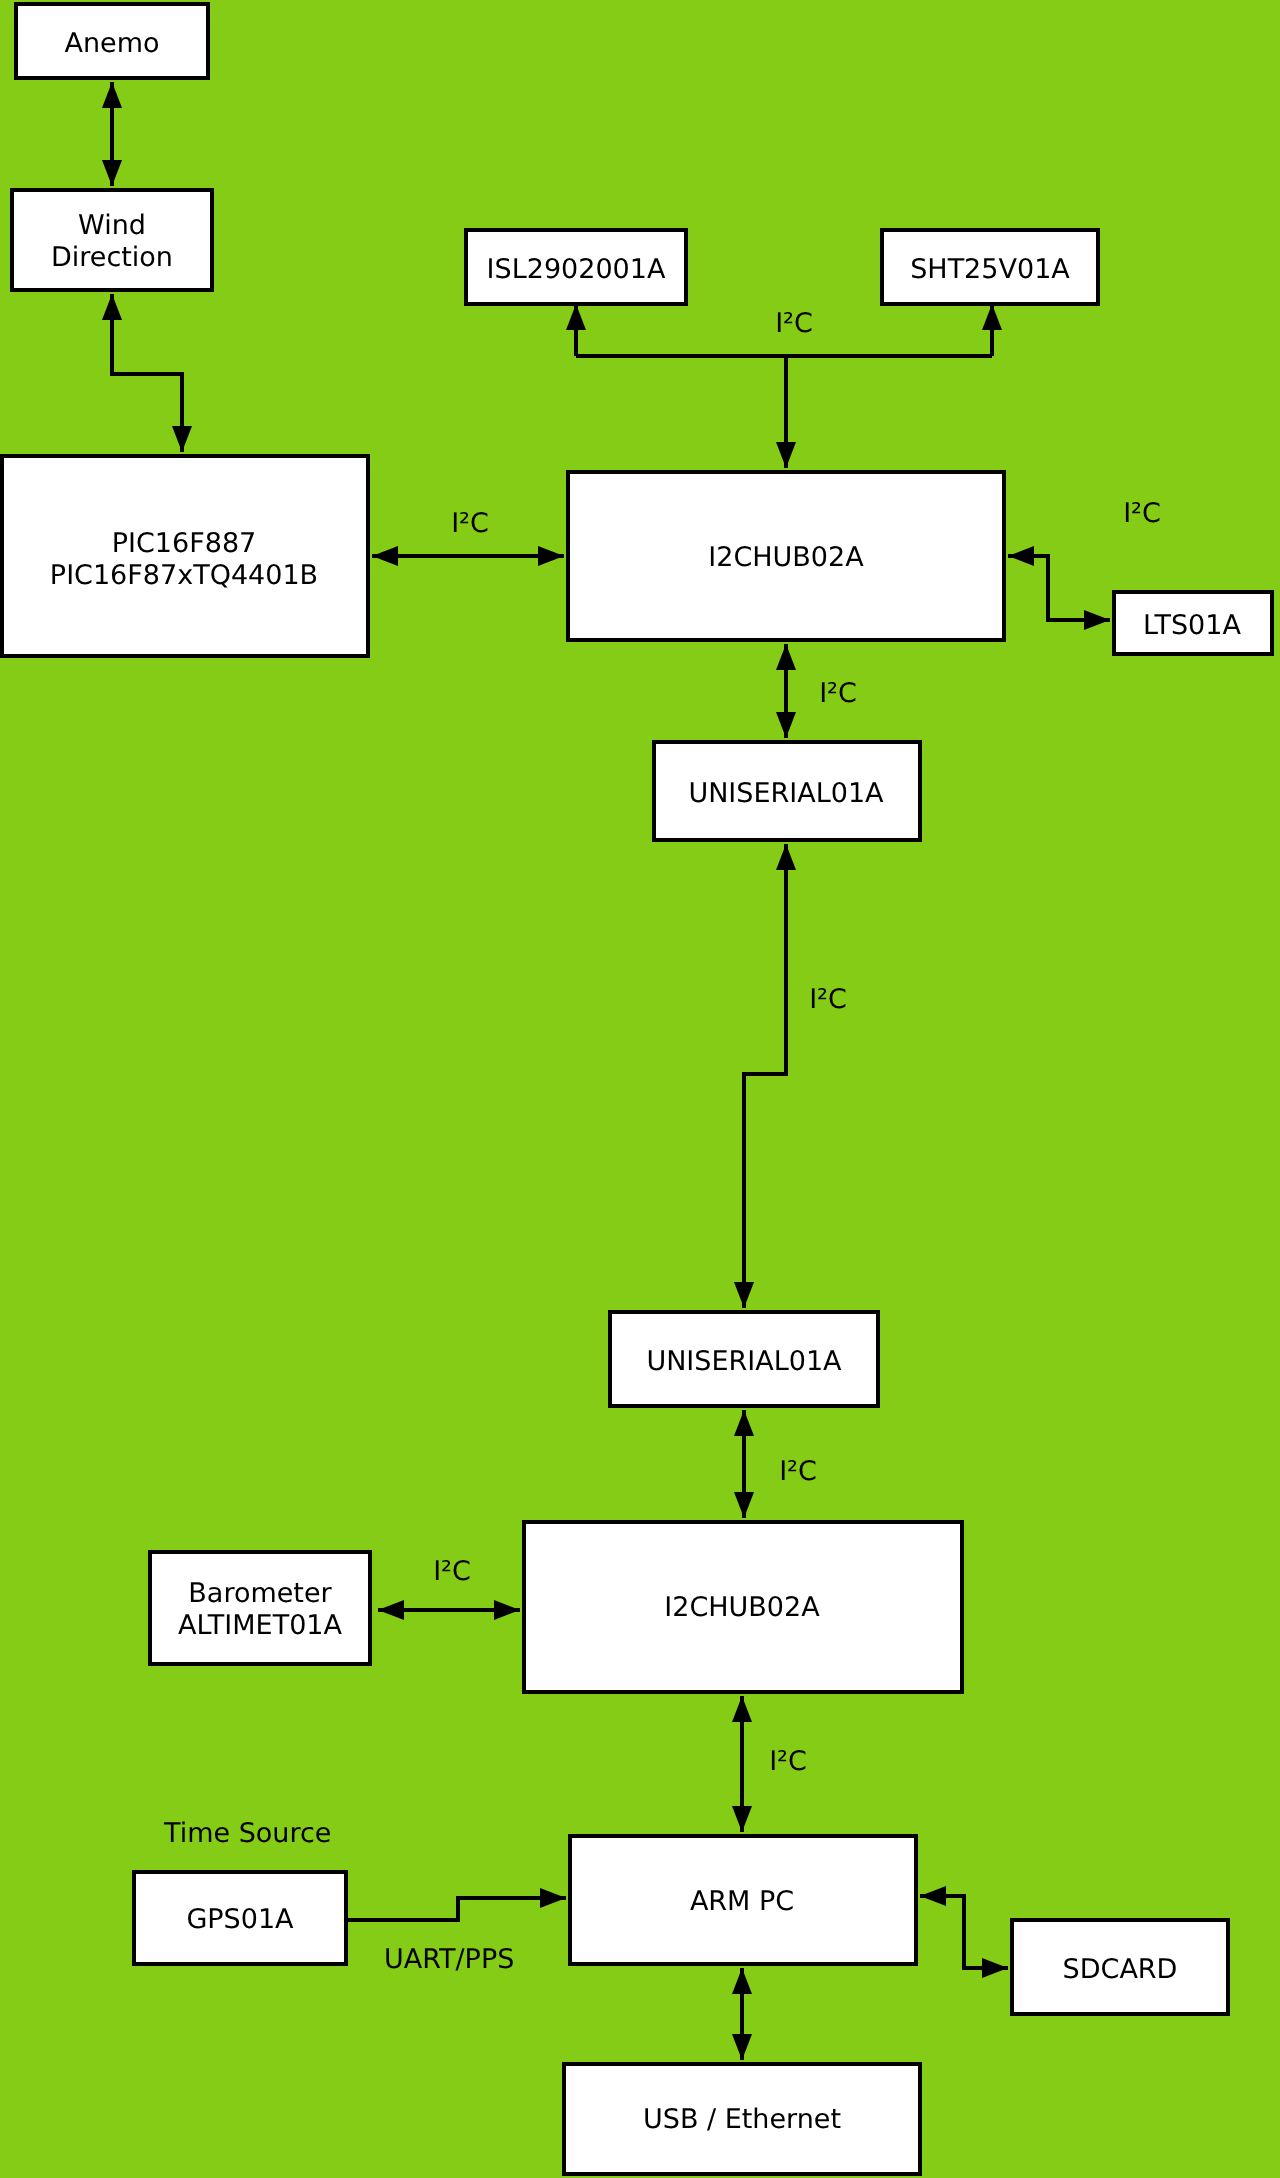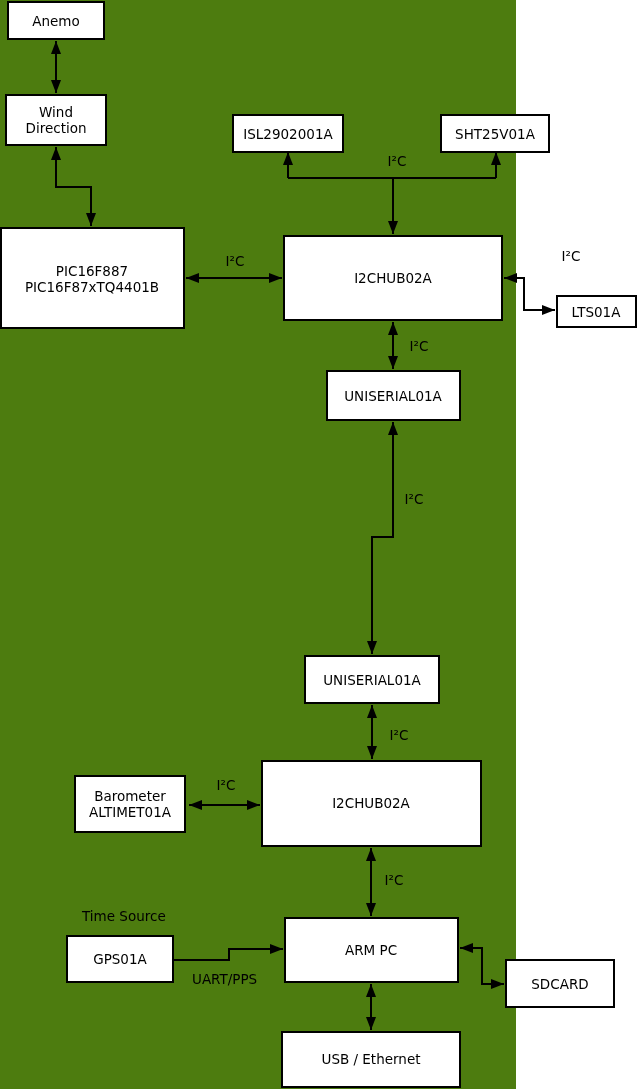--- a/index.html
+++ b/index.html
@@ -2,23 +2,23 @@
 <html><head>
 <meta charset="utf-8">
 <style>
   html, body {
     margin: 0;
     padding: 0;
     background: #ffffff;
   }
   .stage {
     position: relative;
-    width: 516px;
+    width: 640px;
     height: 1089px;
-    background: #4d7c0f;
+    background: #84cc16;
     font-family: "DejaVu Sans", "Liberation Sans", sans-serif;
   }
   svg { display: block; }
   .node-box {
     fill: #ffffff;
     stroke: #000000;
     stroke-width: 2;
   }
   .edge {
     fill: none;

